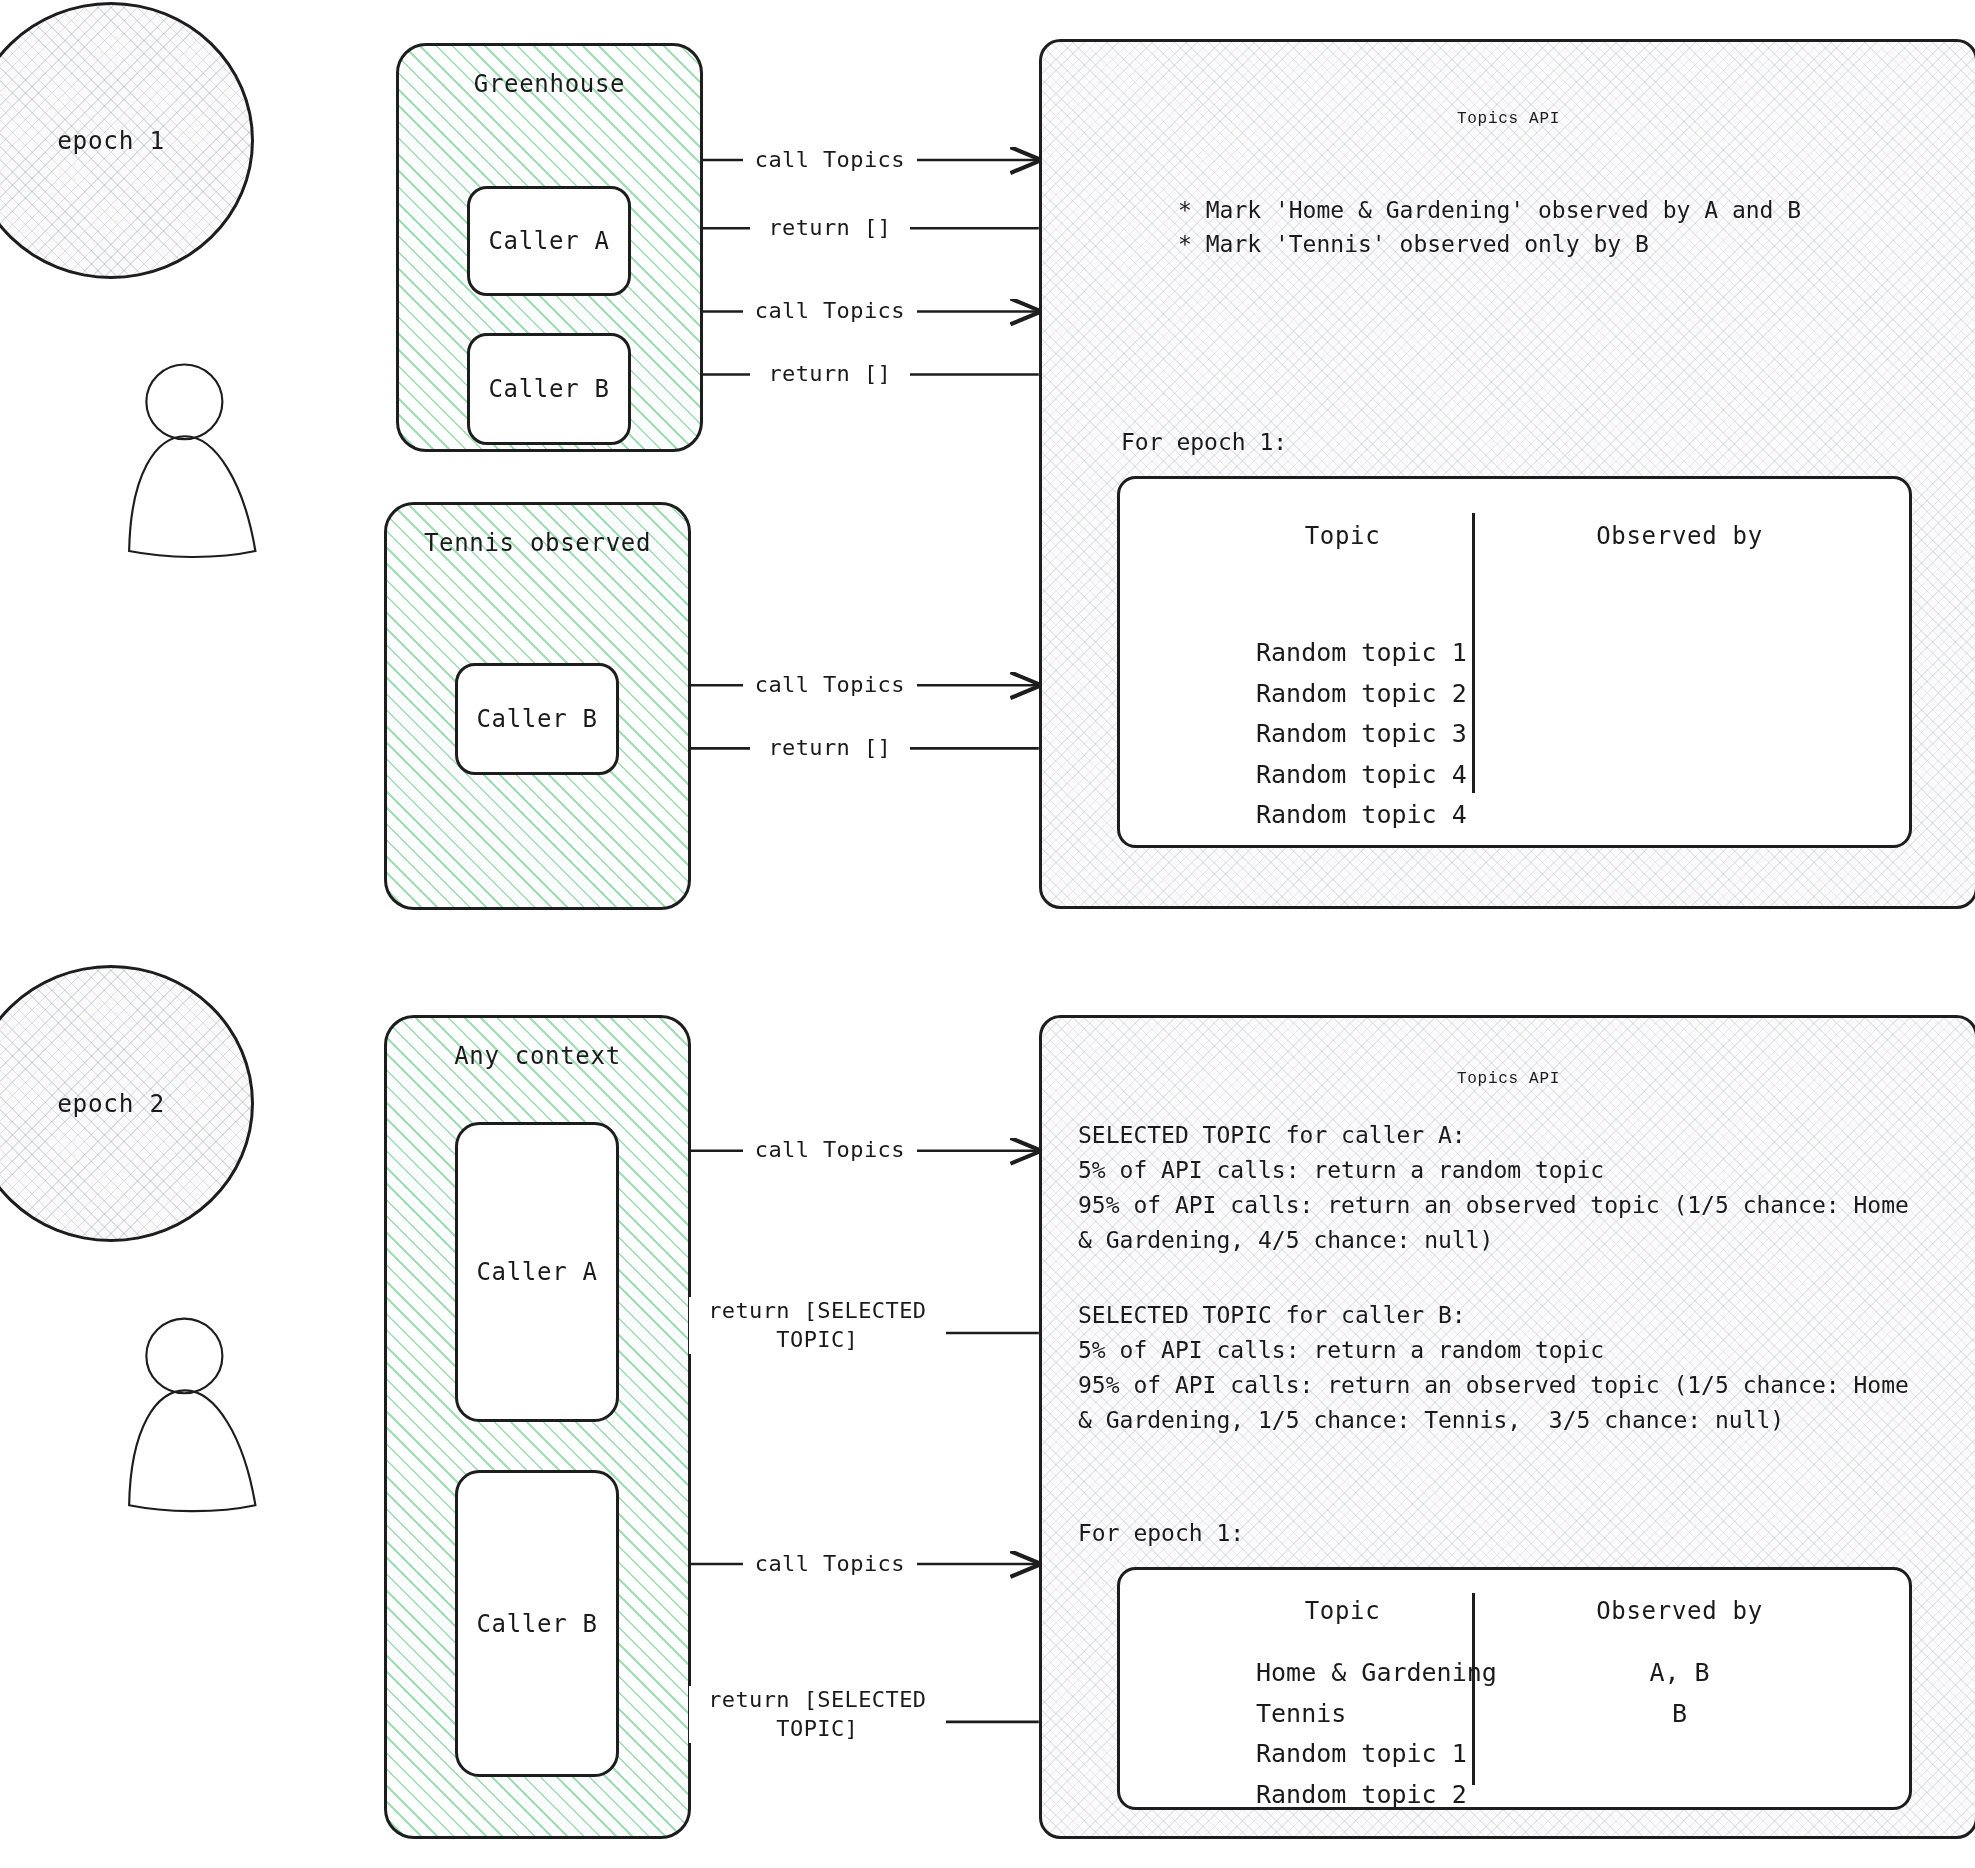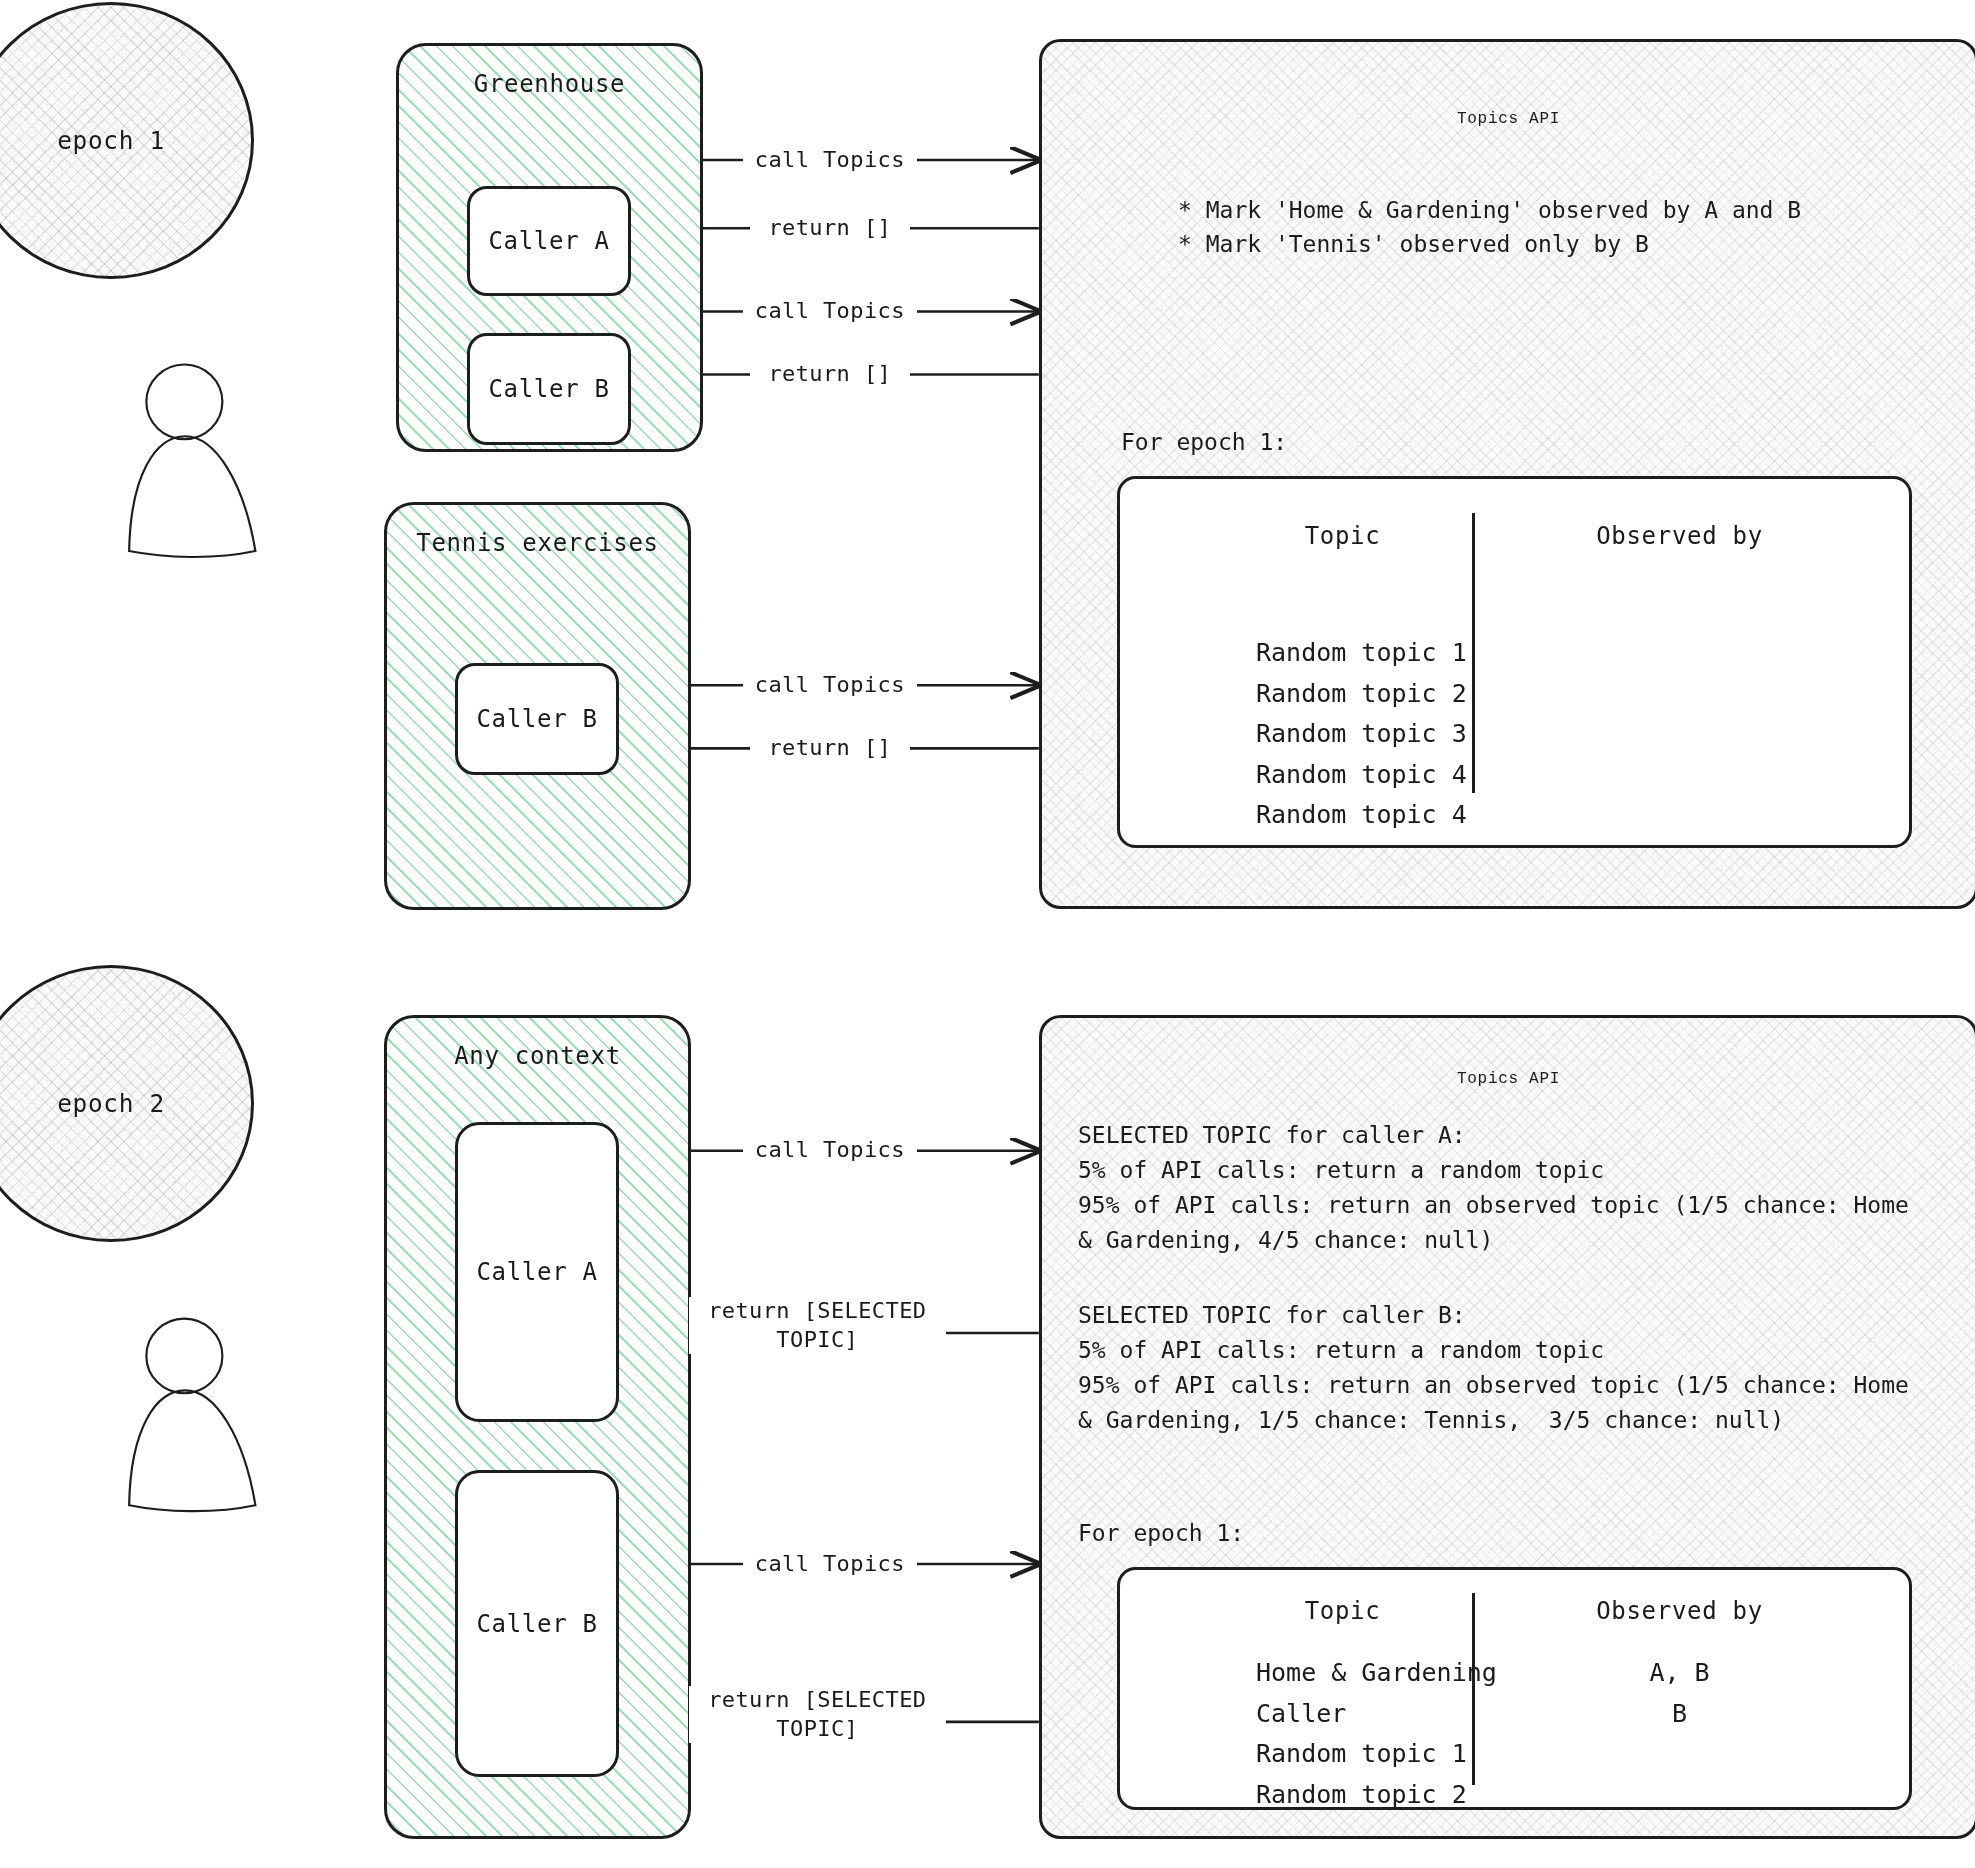--- a/index.html
+++ b/index.html
@@ -180,21 +180,21 @@
     <div class="green-box-title">Greenhouse</div>
     <div class="caller-box" style="left:68px;top:140px;width:158px;height:104px;">
       <span>Caller A</span>
     </div>
     <div class="caller-box" style="left:68px;top:287px;width:158px;height:106px;">
       <span>Caller B</span>
     </div>
   </div>
 
   <div class="abs green-box" style="left:384px;top:502px;width:301px;height:402px;">
-    <div class="green-box-title">Tennis exercises</div>
+    <div class="green-box-title">Tennis observed</div>
     <div class="caller-box" style="left:68px;top:158px;width:158px;height:106px;">
       <span>Caller B</span>
     </div>
   </div>
 
   <div class="arrow-label" style="left:743px;top:146px;width:165px;">call Topics</div>
   <div class="arrow-label" style="left:750px;top:214px;width:151px;">return []</div>
   <div class="arrow-label" style="left:743px;top:297px;width:165px;">call Topics</div>
   <div class="arrow-label" style="left:750px;top:360px;width:151px;">return []</div>
   <div class="arrow-label" style="left:743px;top:671px;width:165px;">call Topics</div>
@@ -261,21 +261,21 @@
 &amp; Gardening, 1/5 chance: Tennis,  3/5 chance: null)</div>
     <div class="api-sub" style="left:36px;top:502px;">For epoch 1:</div>
 
     <div class="db-card" style="left:75px;top:549px;width:789px;height:237px;">
       <div class="col-head" style="left:115px;top:27px;width:215px;">Topic</div>
       <div class="col-head" style="left:416px;top:27px;width:287px;">Observed by</div>
       <div class="vrule" style="left:352px;top:23px;height:192px;"></div>
 
       <div class="rowlist" style="left:136px;top:83px;">
         <div>Home &amp; Gardening</div>
-        <div>Caller</div>
+        <div>Tennis</div>
         <div>Random topic 1</div>
         <div>Random topic 2</div>
         <div>Random topic 3</div>
       </div>
       <div class="rowlist center" style="left:416px;top:83px;width:287px;">
         <div>A, B</div>
         <div>B</div>
         <div>&nbsp;</div>
         <div>&nbsp;</div>
         <div>&nbsp;</div>

